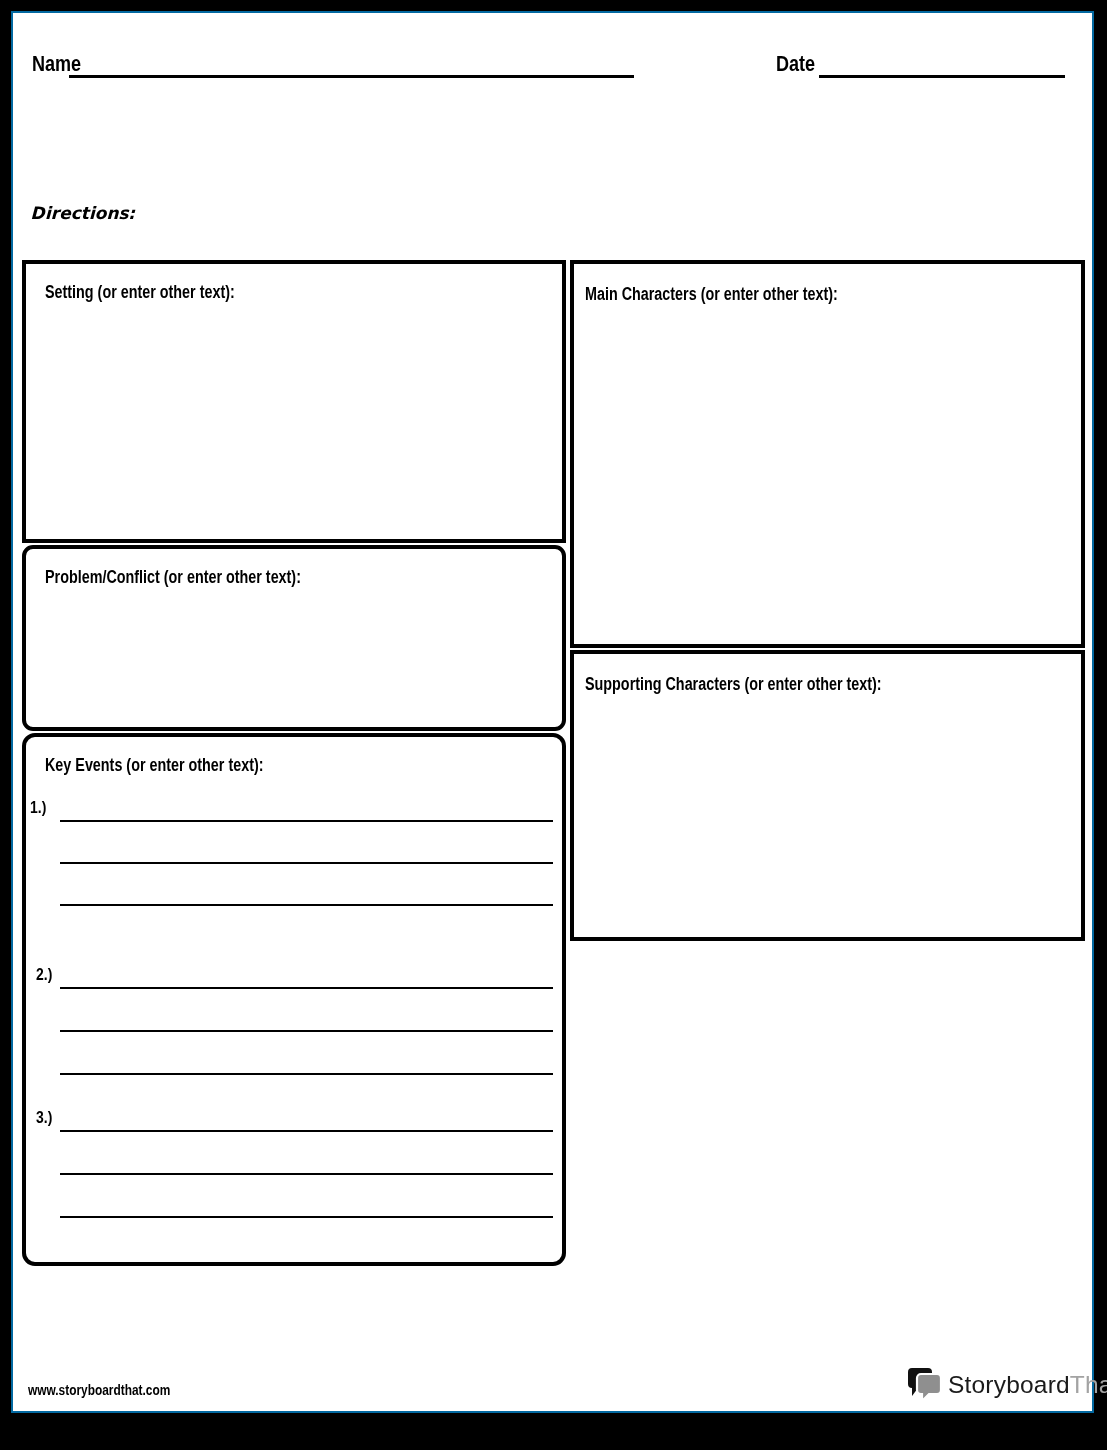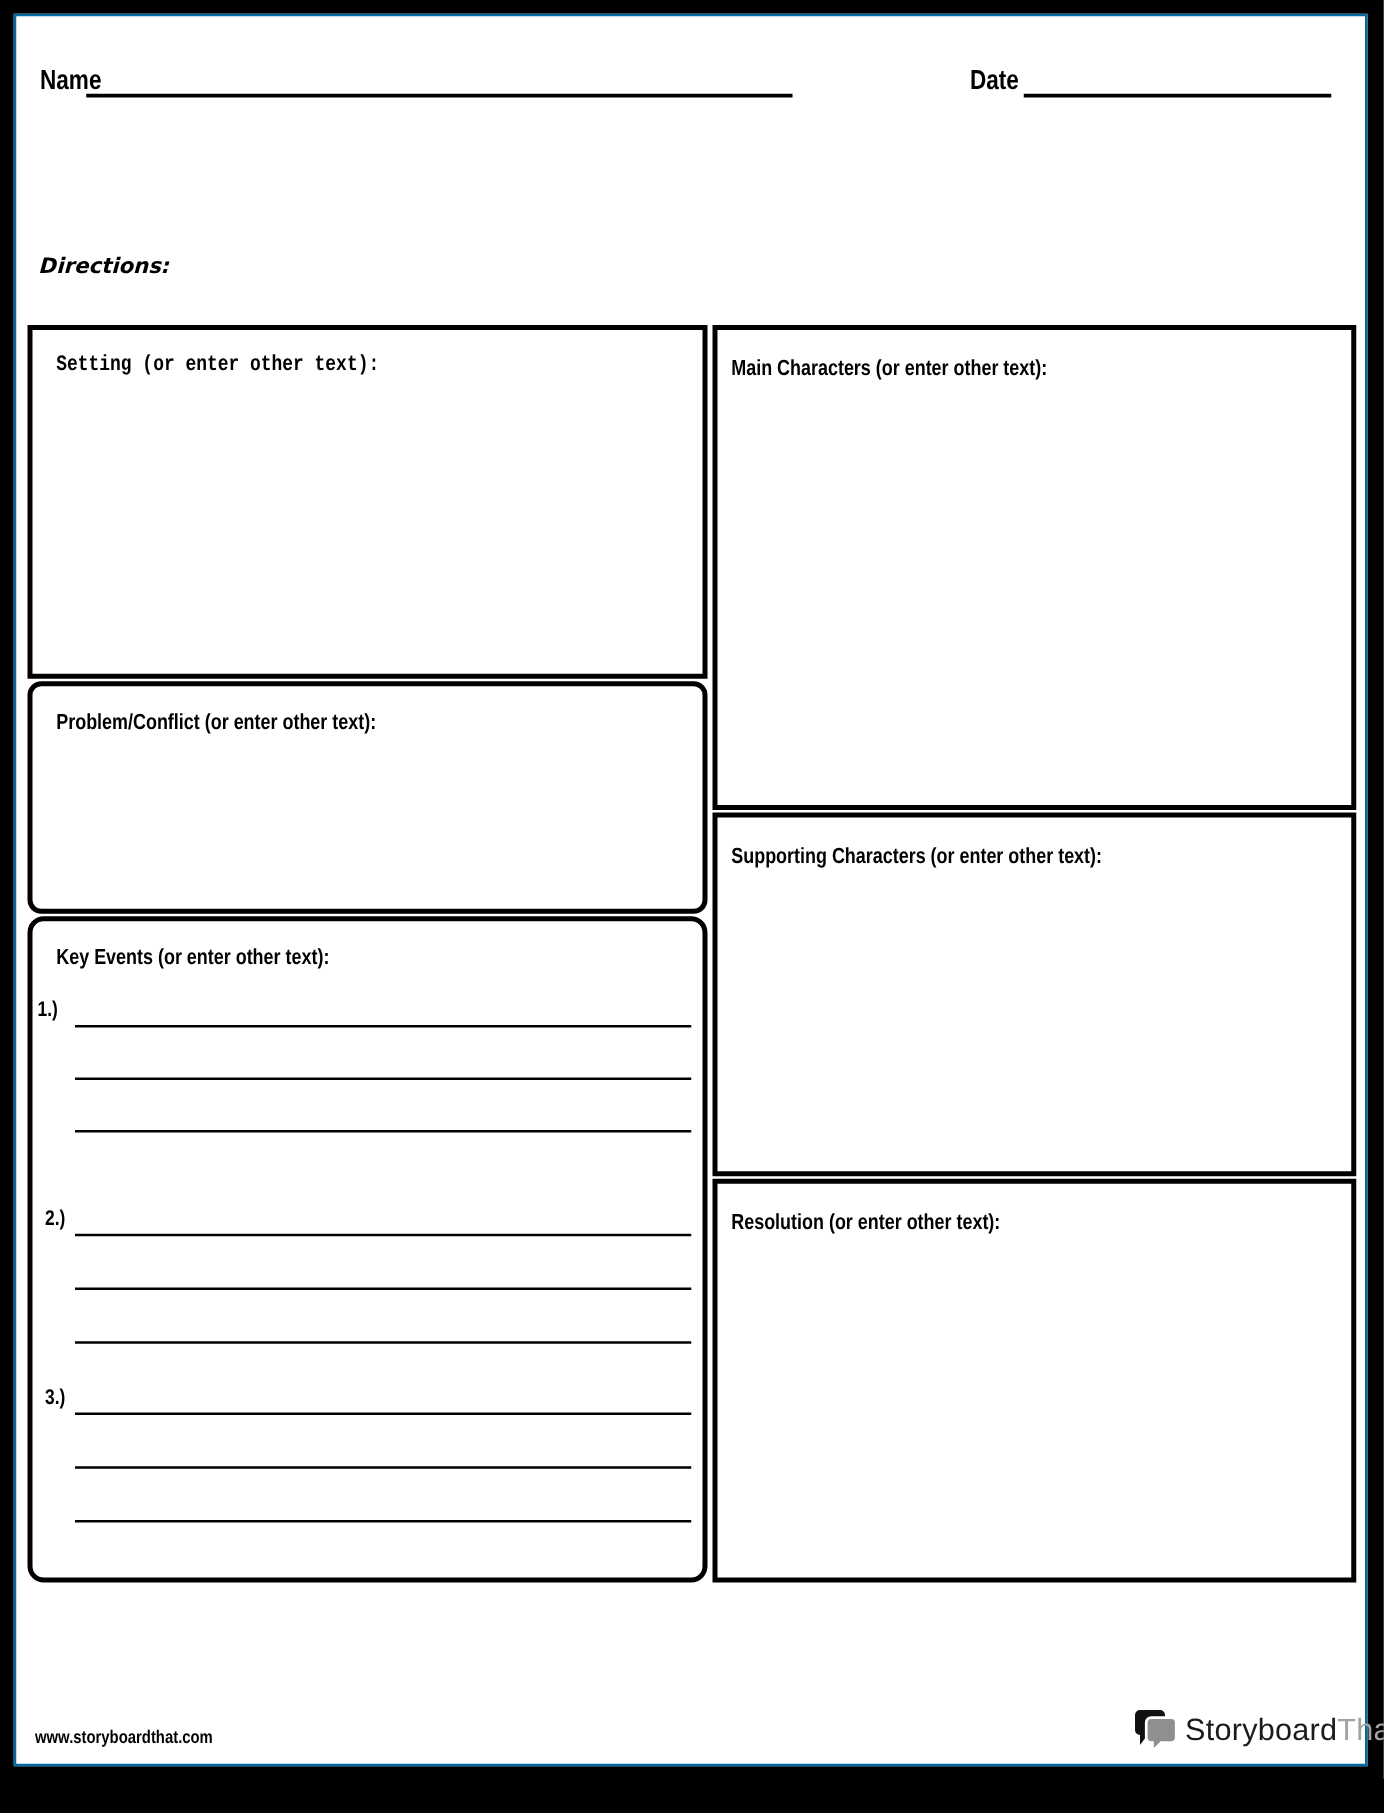--- a/index.html
+++ b/index.html
@@ -36,21 +36,21 @@
     transform:scaleX(0.68);transform-origin:50% 50%;white-space:nowrap;color:#000;
   }
   .directions{
     position:absolute;left:19px;top:190px;
     font-family:"DejaVu Sans", sans-serif;
     font-style:italic;font-weight:600;font-size:17px;color:#000;
     transform:skewX(-4deg);transform-origin:0 50%;
   }
   
   .box{position:absolute;box-sizing:border-box;border:4px solid #000;background:#fff;}
-  .box-setting    {left:9px;  top:247px;width:544px;height:283px;font-family:Liberation Mono, monospace;}
+  .box-setting    {left:9px;  top:247px;width:544px;height:283px;}
   .box-problem    {left:9px;  top:532px;width:544px;height:186px;border-radius:11px;}
   .box-keyevents  {left:9px;  top:720px;width:544px;height:533px;border-radius:13px;}
   .box-main       {left:557px;top:247px;width:515px;height:388px;text-decoration:underline;}
   .box-supporting {left:557px;top:637px;width:515px;height:291px;}
   .box-resolution {left:557px;top:930px;width:515px;height:323px;}
   .box-label{position:absolute;font-size:17.5px;}
   .lbl-l{left:19px;top:18px;}
   .lbl-r{left:11px;top:20px;}
   
   .ke-num{position:absolute;font-size:17px;}
@@ -104,23 +104,20 @@
   </div>
 
   <div class="box box-main">
     <span class="cond box-label lbl-r">Main Characters (or enter other text):</span>
   </div>
 
   <div class="box box-supporting">
     <span class="cond box-label lbl-r">Supporting Characters (or enter other text):</span>
   </div>
 
-  <div class="box box-resolution">
-    <span class="cond box-label lbl-r">Resolution (or enter other text):</span>
-  </div>
 
   <span class="cond site-url">www.storyboardthat.com</span>
 
   <div class="logo">
     <span>
       <svg width="38" height="42" viewBox="0 0 38 42">
 
         <path d="M6 4 h16 a4 4 0 0 1 4 4 v12 a4 4 0 0 1 -4 4 h-10 l-6 8 v-8 h0 a4 4 0 0 1 -4 -4 v-12 a4 4 0 0 1 4 -4 z" fill="#111111"></path>
 
         <path d="M15 10 h16 a4 4 0 0 1 4 4 v12 a4 4 0 0 1 -4 4 h-8 l-7 7 v-7 h-1 a4 4 0 0 1 -4 -4 v-12 a4 4 0 0 1 4 -4 z" fill="#8f8f8f" stroke="#ffffff" stroke-width="2.2"></path>

